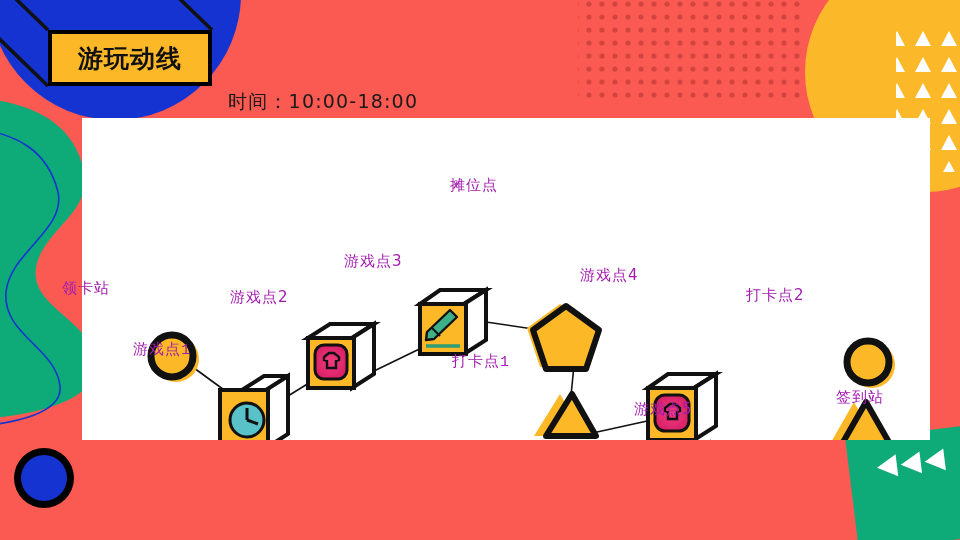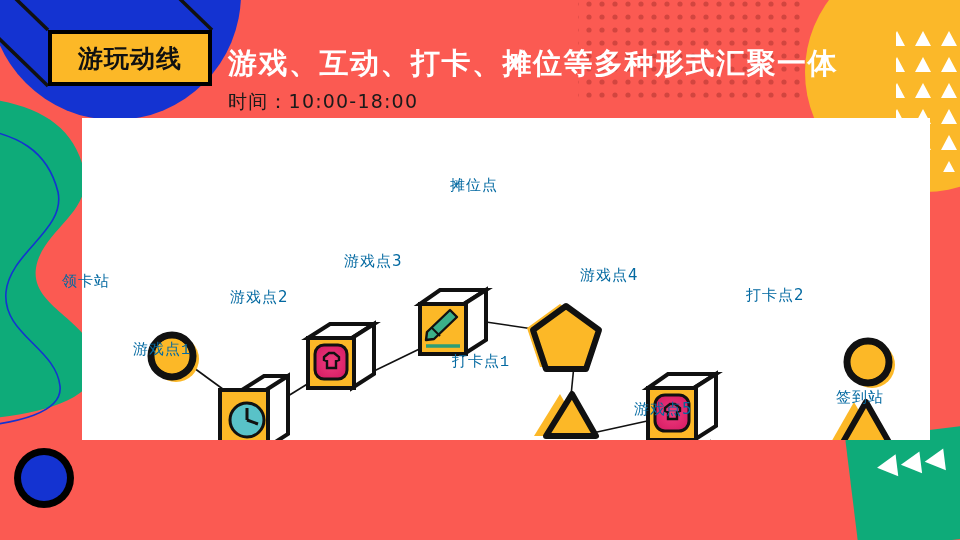--- a/index.html
+++ b/index.html
@@ -51,21 +51,21 @@
     left: 82px; top: 118px;
     width: 848px; height: 322px;
     background: #ffffff;
     z-index: 3;
     overflow: visible;
   }
   #map-svg { position: absolute; left: 0; top: 0; width: 848px; height: 322px; }
 
   .node-label {
     position: absolute;
-    font-size: 15px; color: #0369a1; white-space: nowrap;
+    font-size: 15px; color: #a21caf; white-space: nowrap;
     font-family: "DejaVu Sans", "Liberation Sans", sans-serif;
     letter-spacing: 1px;
     z-index: 9;
   }
 </style>
 </head>
 <body>
 
 <div id="stage">
 
@@ -129,21 +129,20 @@
         <polygon points="902,463 922,452 922,474"></polygon>
         <polygon points="926,463 946,452 946,474"></polygon>
       </g>
     </g>
   </svg>
 
   <div id="header">
     <div id="title-badge">
       <span>游玩动线</span>
     </div>
-    <div id="headline">游戏、互动、打卡、摊位等多种形式汇聚一体</div>
     <div id="subline">时间：10:00-18:00</div>
   </div>
 
   <div id="map-panel">
     <svg id="map-svg" viewBox="0 0 848 322">
       <defs>
         <pattern id="dotpink" width="5" height="5" patternUnits="userSpaceOnUse">
           <rect width="5" height="5" fill="#e8286e"></rect>
           <circle cx="1.6" cy="1.6" r="1.1" fill="#c81e5c"></circle>
         </pattern>
@@ -248,21 +247,21 @@
 
     <svg style="position:absolute;left:0;top:0;width:848px;height:322px;overflow:visible;" viewBox="0 0 848 322">
       <g>
         <circle cx="790" cy="248" r="23" fill="#fcb827" opacity="0"></circle>
         <circle cx="790" cy="247" r="23" fill="#fcb827"></circle>
         <circle cx="786" cy="244" r="21" fill="none" stroke="#111" stroke-width="7"></circle>
         <circle cx="786" cy="244" r="17" fill="#fcb827"></circle>
       </g>
     </svg>
 
-    <div class="node-label" style="left:-20px;  top:154px;font-family:Liberation Mono, monospace;">领卡站</div>
+    <div class="node-label" style="left:-20px;  top:161px;font-family:Liberation Mono, monospace;">领卡站</div>
     <div class="node-label" style="left:51px;   top:222px;font-family:Liberation Mono, monospace;">游戏点1</div>
     <div class="node-label" style="left:148px;  top:170px;">游戏点2</div>
     <div class="node-label" style="left:262px;  top:134px;">游戏点3</div>
     <div class="node-label" style="left:368px;  top:58px;">摊位点</div>
     <div class="node-label" style="left:370px;  top:234px;font-family:Liberation Mono, monospace;">打卡点1</div>
     <div class="node-label" style="left:498px;  top:120px;margin-top:28px;">游戏点4</div>
     <div class="node-label" style="left:552px;  top:282px;">游戏点5</div>
     <div class="node-label" style="left:664px;  top:152px;margin-top:16px;">打卡点2</div>
     <div class="node-label" style="left:754px;  top:270px;">签到站</div>
   </div>

